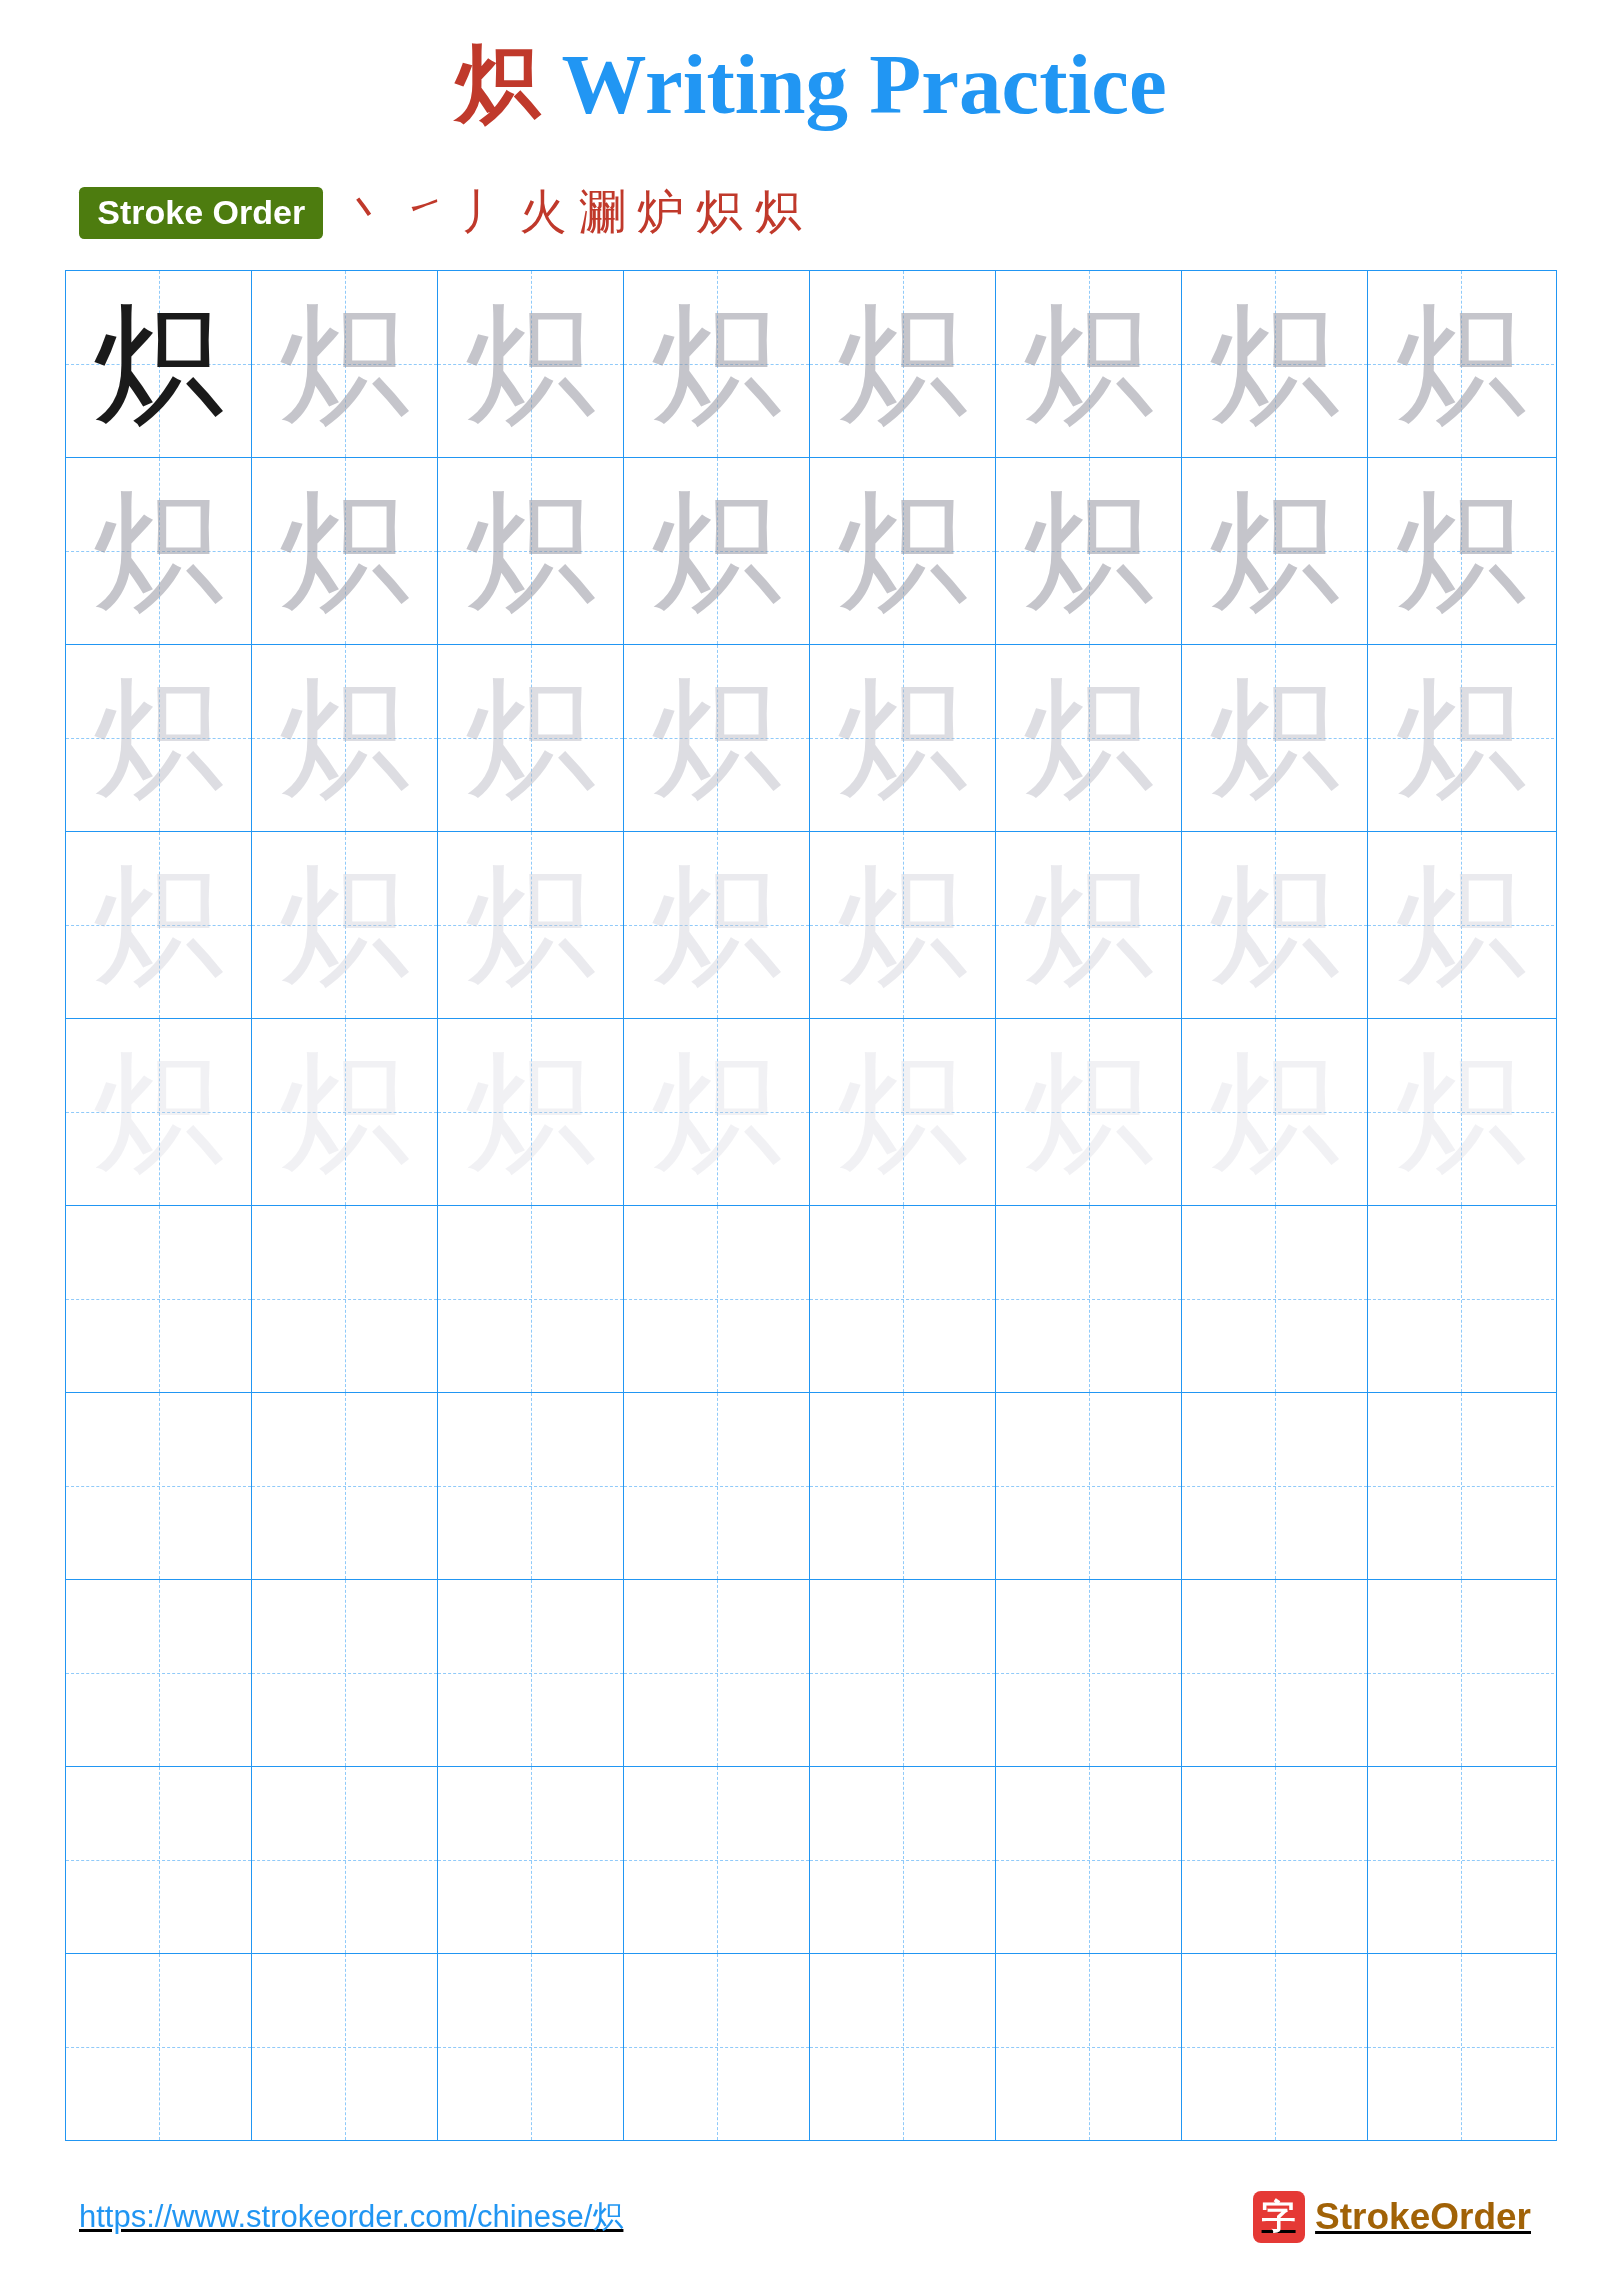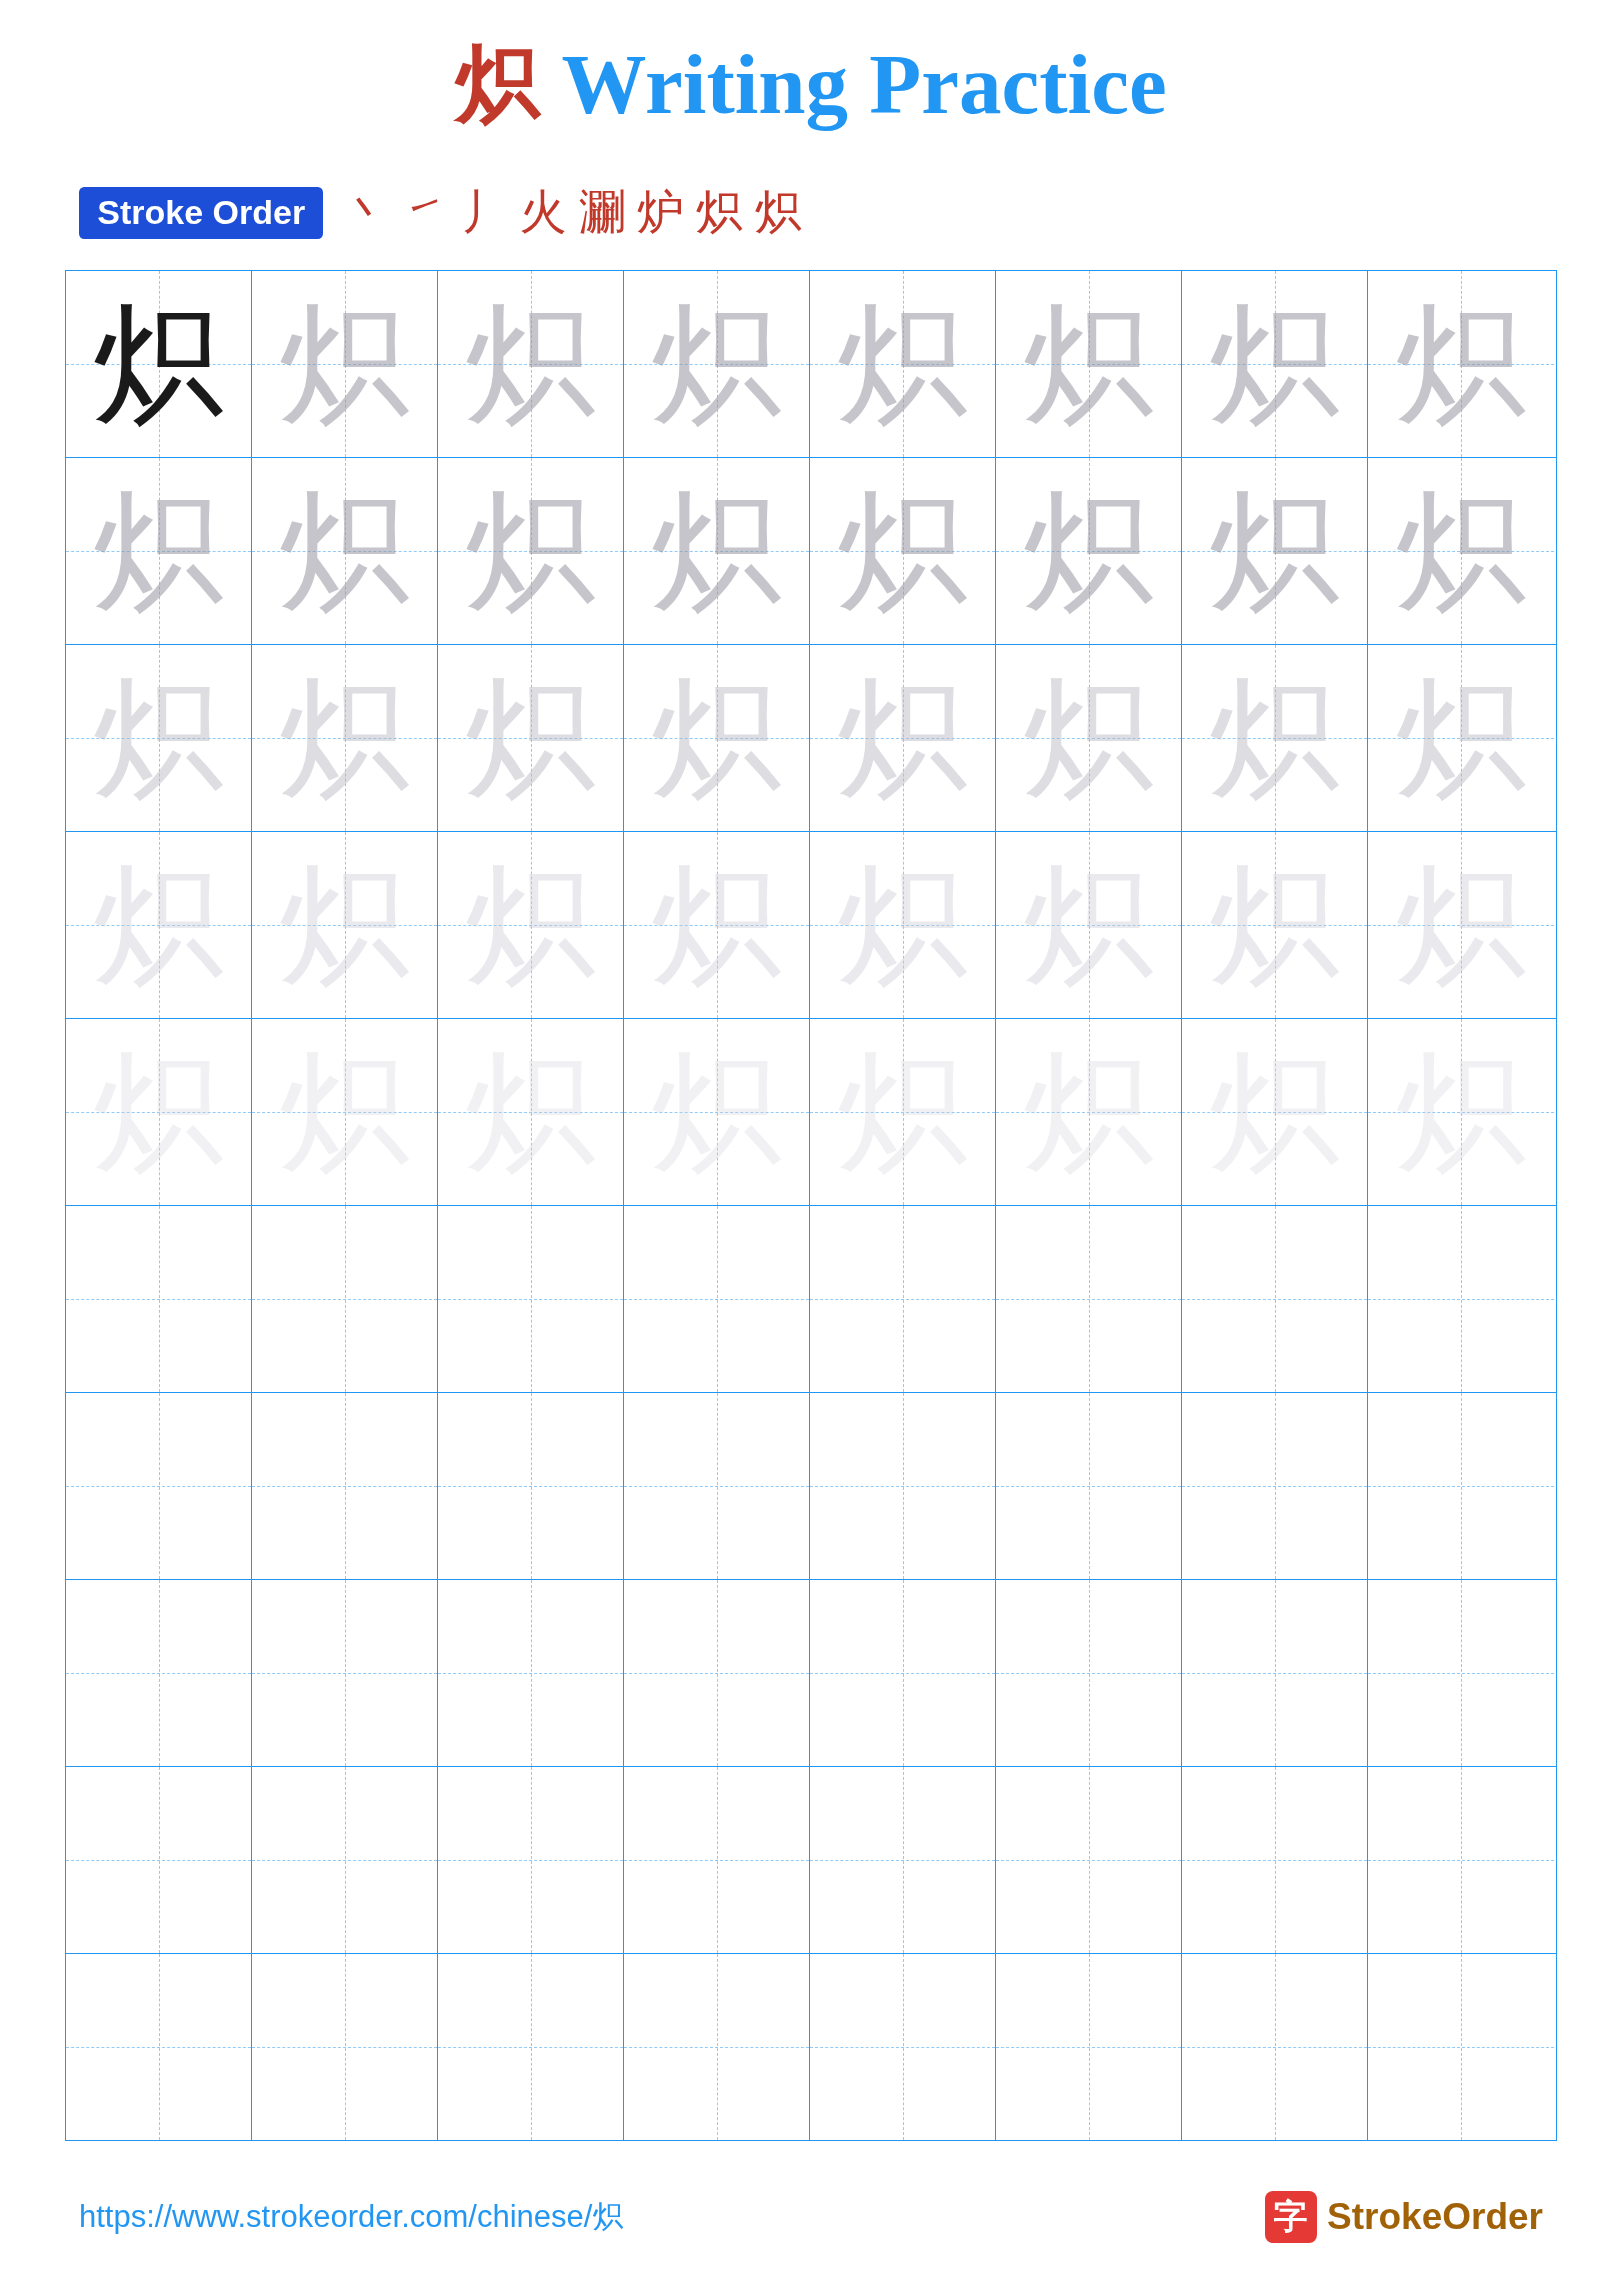--- a/index.html
+++ b/index.html
@@ -23,21 +23,21 @@
 
     .stroke-order-row {
       display: flex;
       align-items: center;
       padding-left: 79px;
       margin-bottom: 26px;
       gap: 19.6px;
     }
 
     .stroke-order-badge {
-      background: #1d4ed8;
+      background: #4d7c0f;
       color: white;
       font-size: 34px;
       font-weight: bold;
       padding: 6.5px 18.3px;
       border-radius: 5.2px;
       font-family: Arial, sans-serif;
     }
 
     .stroke-sequence {
       display: flex;
@@ -130,25 +130,26 @@
 
     .char-light-4 {
       color: rgba(210,210,220,0.30);
     }
 
     
     .footer {
       position: absolute;
       bottom: 52px;
       left: 0;
-      right: 0;
+      right: 12px;
       display: flex;
       align-items: center;
       justify-content: space-between;
       padding: 0 79px;
+      text-decoration: underline;
     }
 
     .footer-url {
       font-size: 31px;
       color: #2196F3;
       font-family: Arial, sans-serif;
     }
 
     .footer-brand {
       display: flex;

